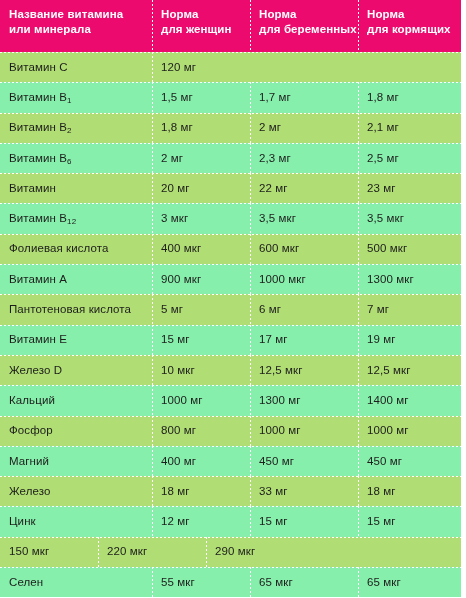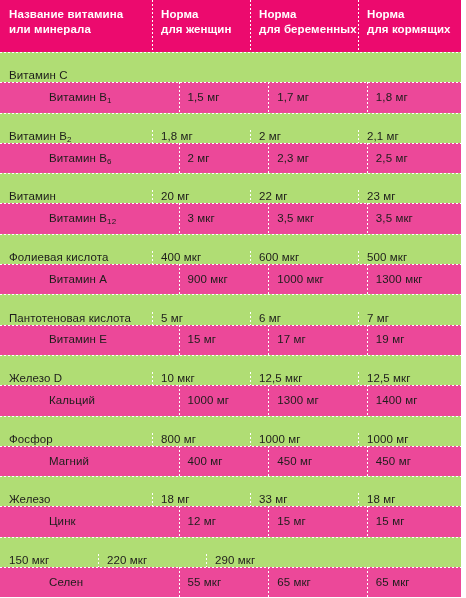--- a/index.html
+++ b/index.html
@@ -63,22 +63,22 @@
   
   .tbody {
     display: block;
   }
   .row {
     display: flex;
     height: 30.3px;
     box-sizing: border-box;
     position: relative;
   }
-  .row.dark  { background: #b0dd74; align-items: flex-end; }
-  .row.light { background: #ec4899; padding-left: 40px; }
+  .row.dark  { background: #b0dd74; }
+  .row.light { background: #86efac; }
 
   
   .row::before {
     content: "";
     position: absolute;
     left: 0;
     right: 0;
     top: 0;
     height: 1px;
     background-image: linear-gradient(to right, #ffffff 0 2px, transparent 2px 4px);
@@ -148,20 +148,21 @@
 для беременных</div>
       <div class="th c3">Норма
 для кормящих</div>
     </div>
 
     <div class="tbody" id="tbody">
         <div class="row dark">
           <div class="td c0">
             <span class="name-text">Витамин С</span>
           </div>
+          <div class="td c3">120 мг</div>
         </div>
         <div class="row light">
           <div class="td c0">
             <span class="name-text">Витамин B<sub>1</sub></span>
           </div>
           <div class="td c1">1,5 мг</div>
           <div class="td c2">1,7 мг</div>
           <div class="td c3">1,8 мг</div>
         </div>
         <div class="row dark">

